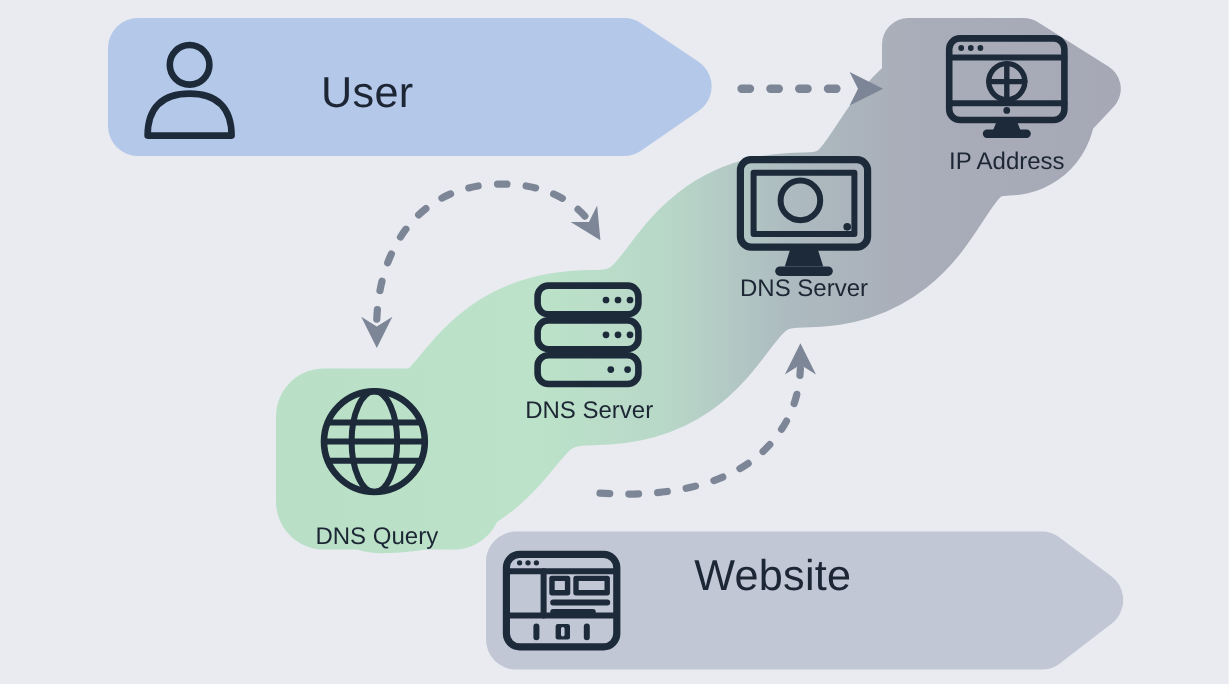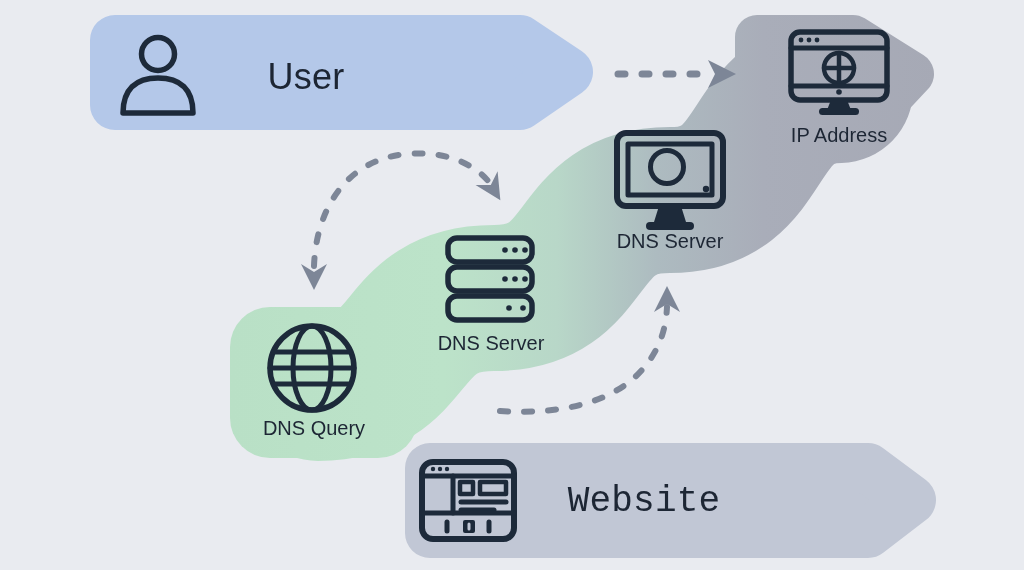--- a/index.html
+++ b/index.html
@@ -135,15 +135,15 @@
       <rect class="ico-fill" x="43" y="60" width="12" height="13" rx="2"></rect>
       <line x1="49" y1="64" x2="49" y2="69" stroke="var(--website-banner)" stroke-width="3" stroke-linecap="round"></line>
       <line class="ico" x1="69" y1="62" x2="69" y2="71" stroke-width="5"></line>
     </g>
   </svg>
 
   <div class="label label-lg" style="left:306px;top:77px;">User</div>
   <div class="label label-sm" style="left:839px;top:135px;">IP Address</div>
   <div class="label label-sm" style="left:670px;top:241px;">DNS Server</div>
   <div class="label label-sm" style="left:491px;top:343px;">DNS Server</div>
-  <div class="label label-sm" style="left:314px;top:428px;">DNS Query</div>
-  <div class="label label-lg" style="left:644px;top:501px;font-family:Liberation Mono, monospace;">Website</div>
+  <div class="label label-sm" style="left:314px;top:448px;">DNS Query</div>
+  <div class="label label-lg" style="left:644px;top:480px;">Website</div>
 </div>
 
 </body></html>

